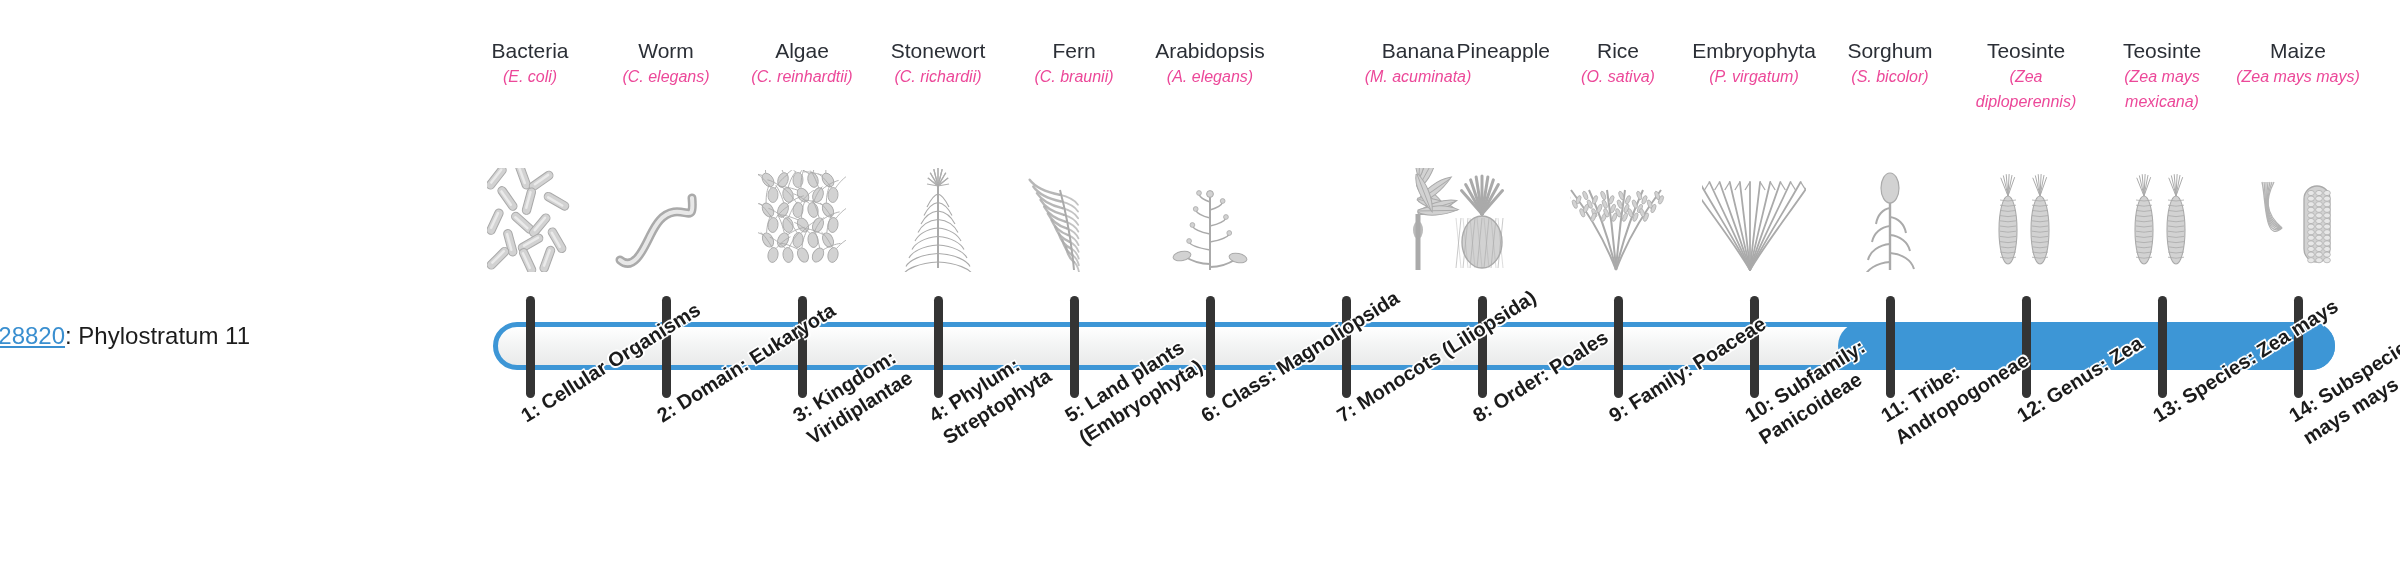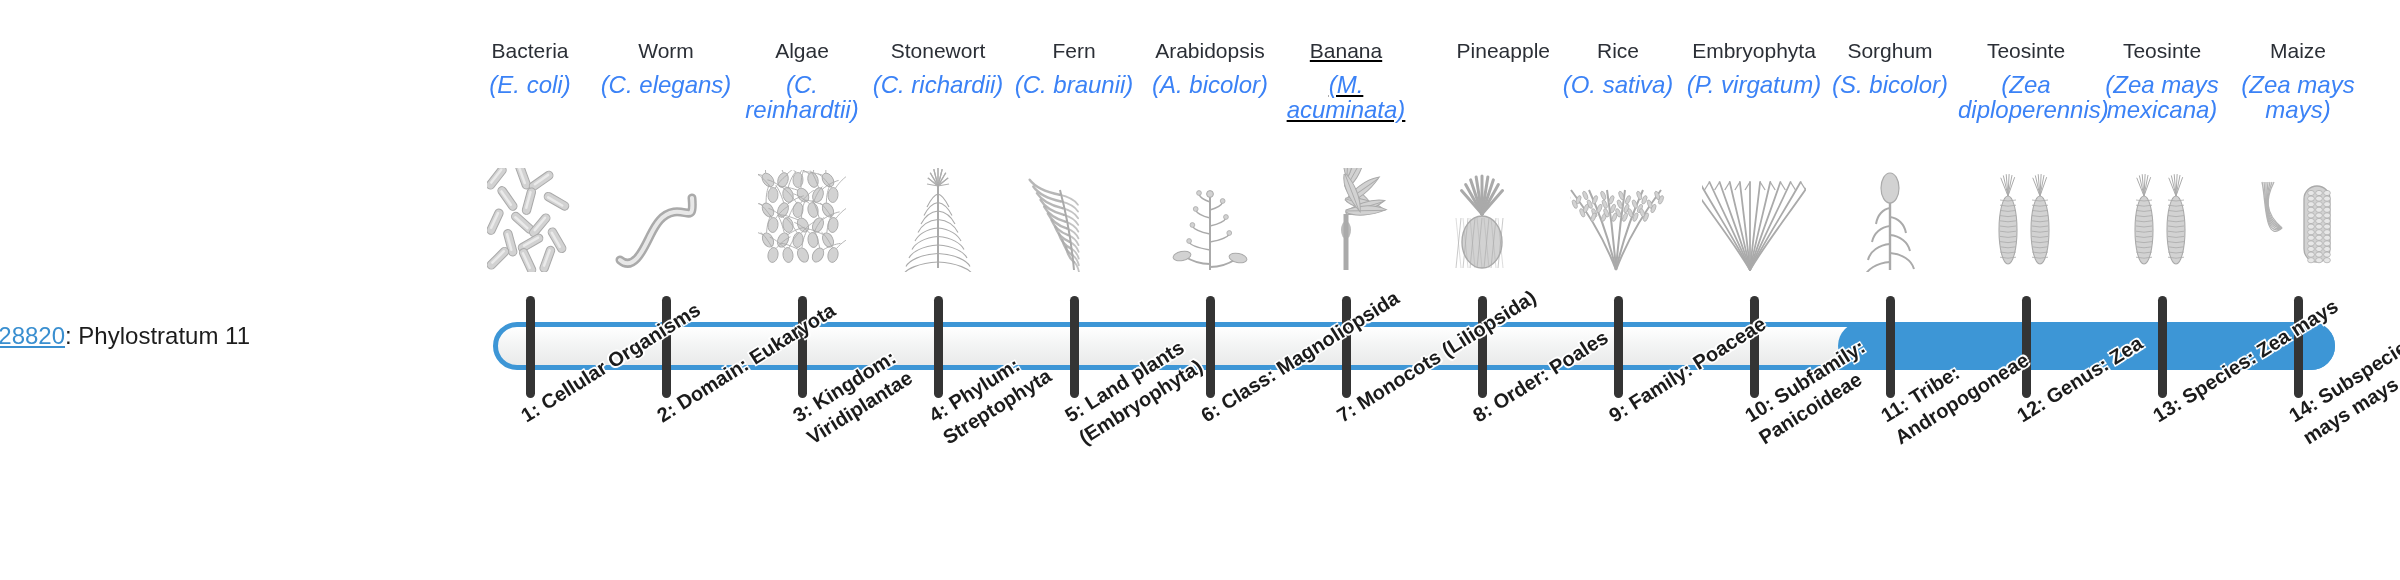--- a/index.html
+++ b/index.html
@@ -28,25 +28,24 @@
     margin-left:-68px;
     text-align:center;
   }
   .sp-common{
     font-size:21px;
     color:#2b2f36;
     line-height:26px;
     white-space:nowrap;
   }
   .sp-latin{
-    font-size:24px;
+    font-size:16px;
     font-style:italic;
-    color:#3b82f6;
+    color:#ec4899;
     line-height:25px;
-    margin-top:8px;
     min-height:50px;
   }
   .sp-art{
     position:absolute;
     top:142px;
     left:50%;
     transform:translateX(-50%);
     width:120px;height:92px;
     display:flex;align-items:flex-end;justify-content:center;
     filter:grayscale(1);
@@ -434,21 +433,21 @@
             <path d="M40.36363636363636 40.18181818181818 C47.99999999999999 42.18181818181818 53.090909090909086 45.18181818181818 56.14545454545454 50.18181818181818" fill="none" stroke="#a3a39f" stroke-width="1.8" stroke-linecap="round" opacity=".7"></path>
             <path d="M38.90909090909091 33.45454545454545 C25.090909090909086 30.454545454545453 15.418181818181814 24.454545454545453 11.27272727272727 18.454545454545453" fill="none" stroke="#a3a39f" stroke-width="2.4" stroke-linecap="round" opacity=".85"></path>
             <path d="M38.90909090909091 33.45454545454545 C47.199999999999996 35.45454545454545 52.72727272727273 38.45454545454545 56.04363636363636 43.45454545454545" fill="none" stroke="#a3a39f" stroke-width="1.8" stroke-linecap="round" opacity=".7"></path>
             <path d="M37.45454545454545 26.727272727272734 C22.545454545454547 23.727272727272734 12.10909090909091 17.727272727272734 7.636363636363637 11.727272727272734" fill="none" stroke="#a3a39f" stroke-width="2.4" stroke-linecap="round" opacity=".85"></path>
             <path d="M37.45454545454545 26.727272727272734 C46.4 28.727272727272734 52.36363636363636 31.727272727272734 55.94181818181818 36.727272727272734" fill="none" stroke="#a3a39f" stroke-width="1.8" stroke-linecap="round" opacity=".7"></path>
           </svg>
         </div>
       </div>
       <div class="species" style="left: 1210px;">
         <div class="sp-common">Arabidopsis</div>
-        <div class="sp-latin">(A. bicolor)</div>
+        <div class="sp-latin">(A. elegans)</div>
         <div class="sp-art">
           <svg width="88" height="104" viewBox="0 0 88 104">
             <path d="M44 102 L44 28" stroke="#a3a39f" stroke-width="2" fill="none"></path>
             <path d="M44 96 C32 96 24 92 18 88" fill="none" stroke="#a3a39f" stroke-width="2"></path>
             <path d="M44 99 C56 99 64 95 70 91" fill="none" stroke="#a3a39f" stroke-width="2"></path>
             <ellipse cx="16" cy="88" rx="9" ry="4.5" fill="#cfcfcc" stroke="#a3a39f" stroke-width="1" transform="rotate(-12 16 88)"></ellipse>
             <ellipse cx="72" cy="90" rx="9" ry="4.5" fill="#cfcfcc" stroke="#a3a39f" stroke-width="1" transform="rotate(12 72 90)"></ellipse>
             <path d="M44 34 C38 32 34 30 33 26" fill="none" stroke="#a3a39f" stroke-width="1.4"></path>
             <circle cx="33" cy="25" r="2.4" fill="#cfcfcc" stroke="#a3a39f" stroke-width=".8"></circle>
             <path d="M44 42 C50.9 40 55.5 38 56.65 34" fill="none" stroke="#a3a39f" stroke-width="1.4"></path>
@@ -460,21 +459,21 @@
             <path d="M44 66 C34.4 64 28 62 26.4 58" fill="none" stroke="#a3a39f" stroke-width="1.4"></path>
             <circle cx="26.4" cy="57" r="2.4" fill="#cfcfcc" stroke="#a3a39f" stroke-width=".8"></circle>
             <path d="M44 74 C54.5 72 61.5 70 63.25 66" fill="none" stroke="#a3a39f" stroke-width="1.4"></path>
             <circle cx="63.25" cy="65" r="2.4" fill="#cfcfcc" stroke="#a3a39f" stroke-width=".8"></circle>
             <path d="M44 82 C32.6 80 25 78 23.099999999999998 74" fill="none" stroke="#a3a39f" stroke-width="1.4"></path>
             <circle cx="23.099999999999998" cy="73" r="2.4" fill="#cfcfcc" stroke="#a3a39f" stroke-width=".8"></circle>
             <circle cx="44" cy="26" r="3.4" fill="#cfcfcc" stroke="#a3a39f" stroke-width="1"></circle>
           </svg>
         </div>
       </div>
-      <div class="species" style="left: 1346px; text-decoration: underline;">
+      <div class="species" style="left: 1418px;">
         <div class="sp-common">Banana</div>
         <div class="sp-latin">(M. acuminata)</div>
         <div class="sp-art">
           <svg width="92" height="104" viewBox="0 0 92 104">
             <path d="M46 102 L46 46" stroke="#a3a39f" stroke-width="5" fill="none"></path>
             <g transform="translate(46,18) rotate(-52)">
                 <path d="M0 0 C10 -6 26 -10 40 -6 C26 2 10 6 0 2 Z" fill="#cfcfcc" stroke="#a3a39f" stroke-width="1"></path>
                 <path d="M0 1 L38 -5" stroke="#a3a39f" stroke-width=".9" fill="none"></path>
               </g>
             <g transform="translate(46,16) rotate(52)">

